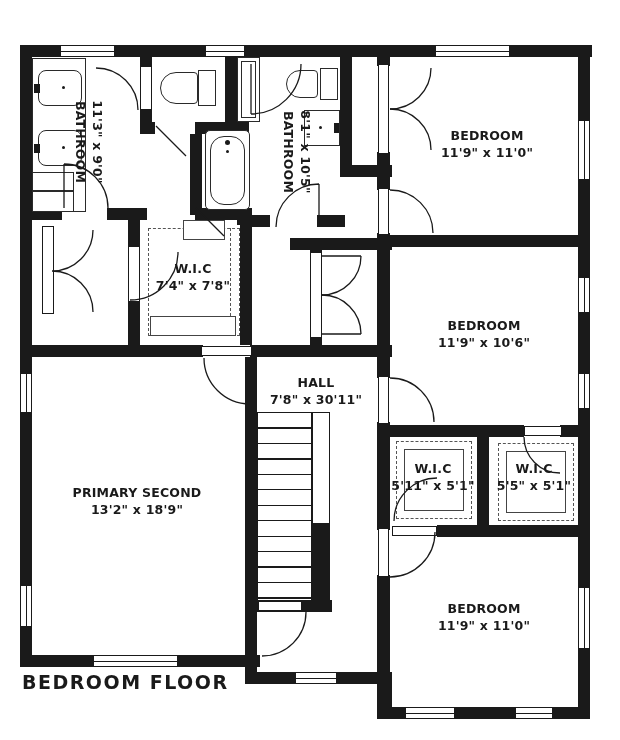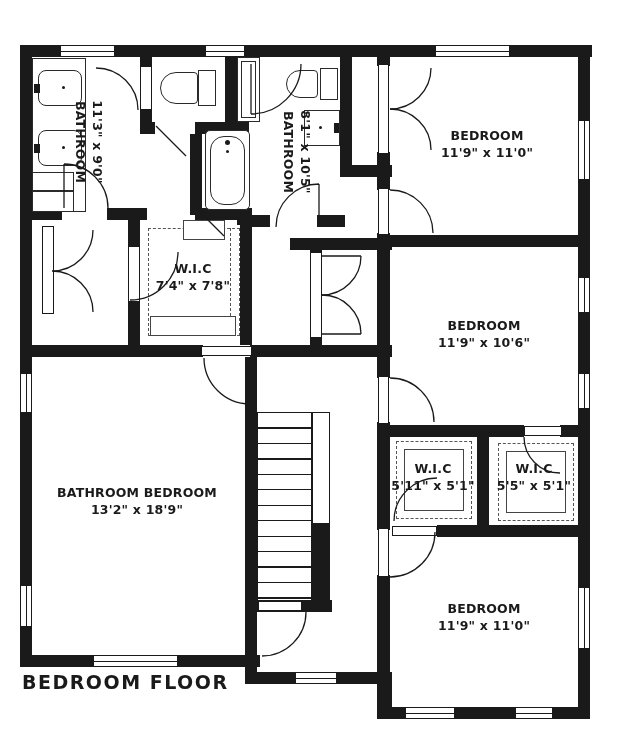--- a/index.html
+++ b/index.html
@@ -175,30 +175,34 @@
     <div>11'9" x 11'0"</div>
   </div>
   <div class="label" style="left:193px;top:278px">
     <div>W.I.C</div>
     <div>7'4" x 7'8"</div>
   </div>
   <div class="label" style="left:484px;top:335px">
     <div>BEDROOM</div>
     <div>11'9" x 10'6"</div>
   </div>
+  <div class="label" style="left:316px;top:392px">
+    <div>HALL</div>
+    <div>7'8" x 30'11"</div>
+  </div>
   <div class="label" style="left:433px;top:478px">
     <div>W.I.C</div>
     <div>5'11" x 5'1"</div>
   </div>
   <div class="label" style="left:534px;top:478px">
     <div>W.I.C</div>
     <div>5'5" x 5'1"</div>
   </div>
   <div class="label" style="left:137px;top:502px">
-    <div>BATHROOM BEDROOM</div>
+    <div>PRIMARY SECOND</div>
     <div>13'2" x 18'9"</div>
   </div>
   <div class="label" style="left:484px;top:618px">
     <div>BEDROOM</div>
     <div>11'9" x 11'0"</div>
   </div>
 
   <div class="plan-title">BEDROOM FLOOR</div>
 </div>
 

